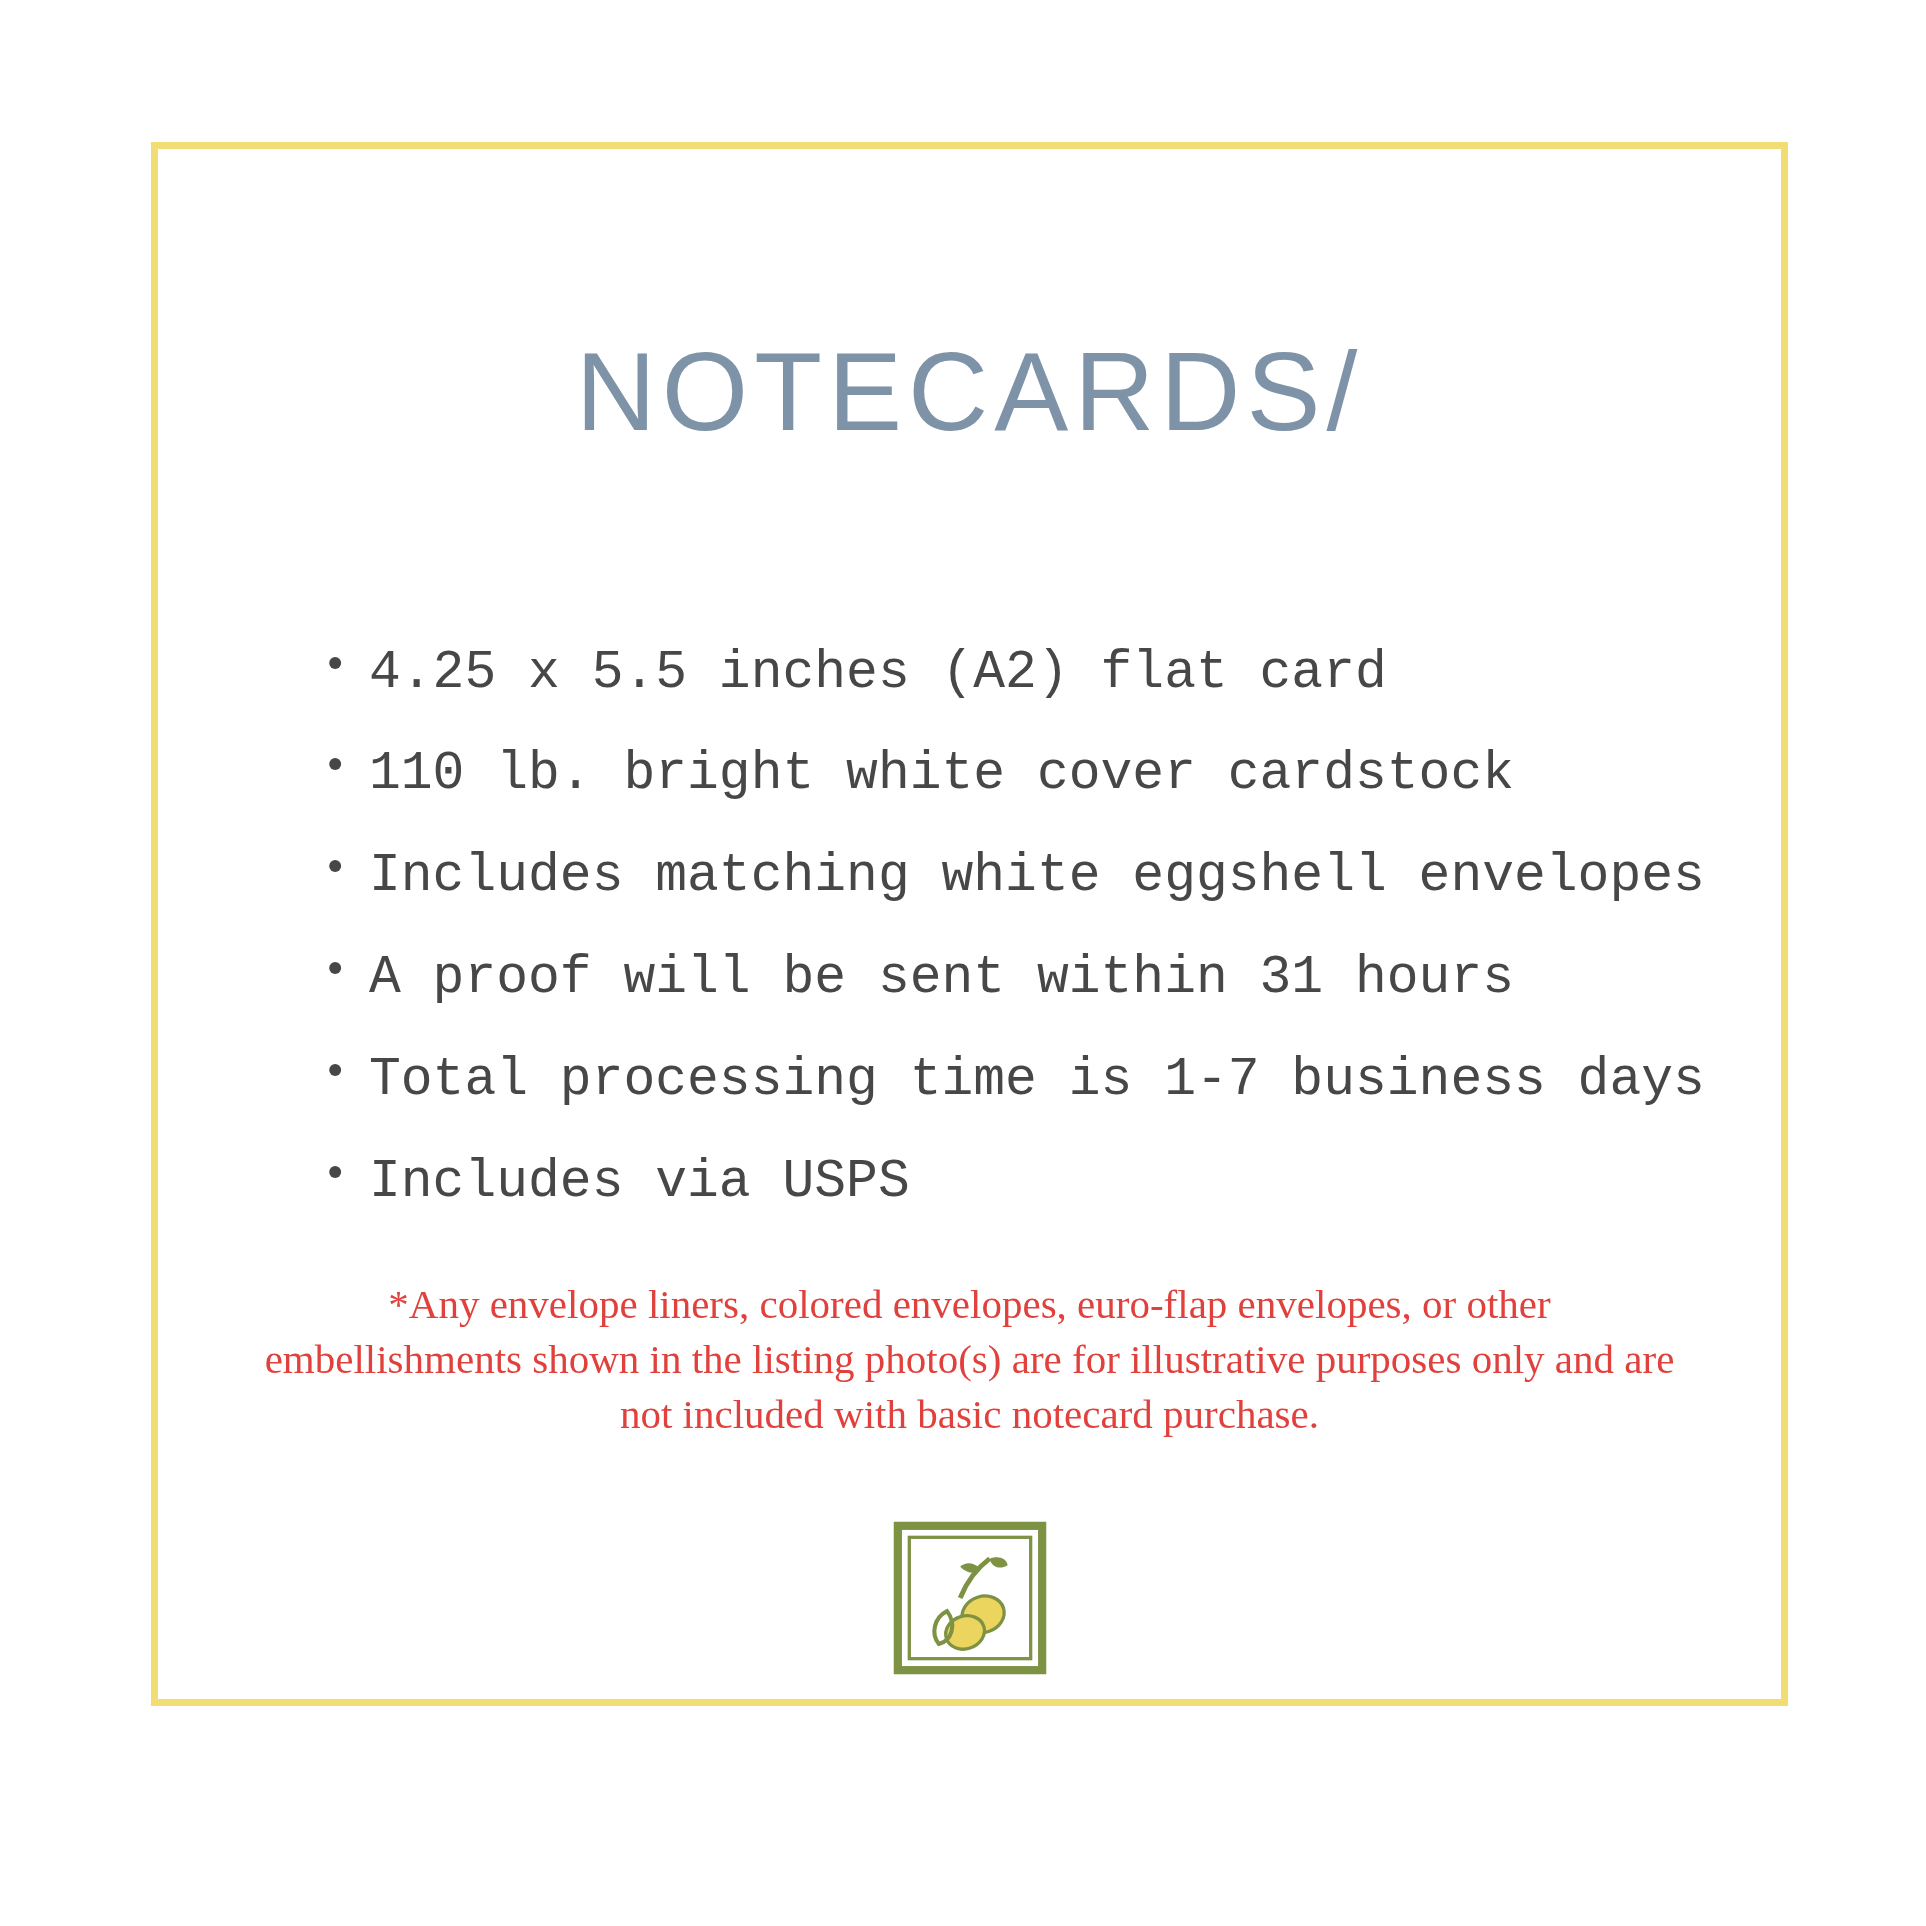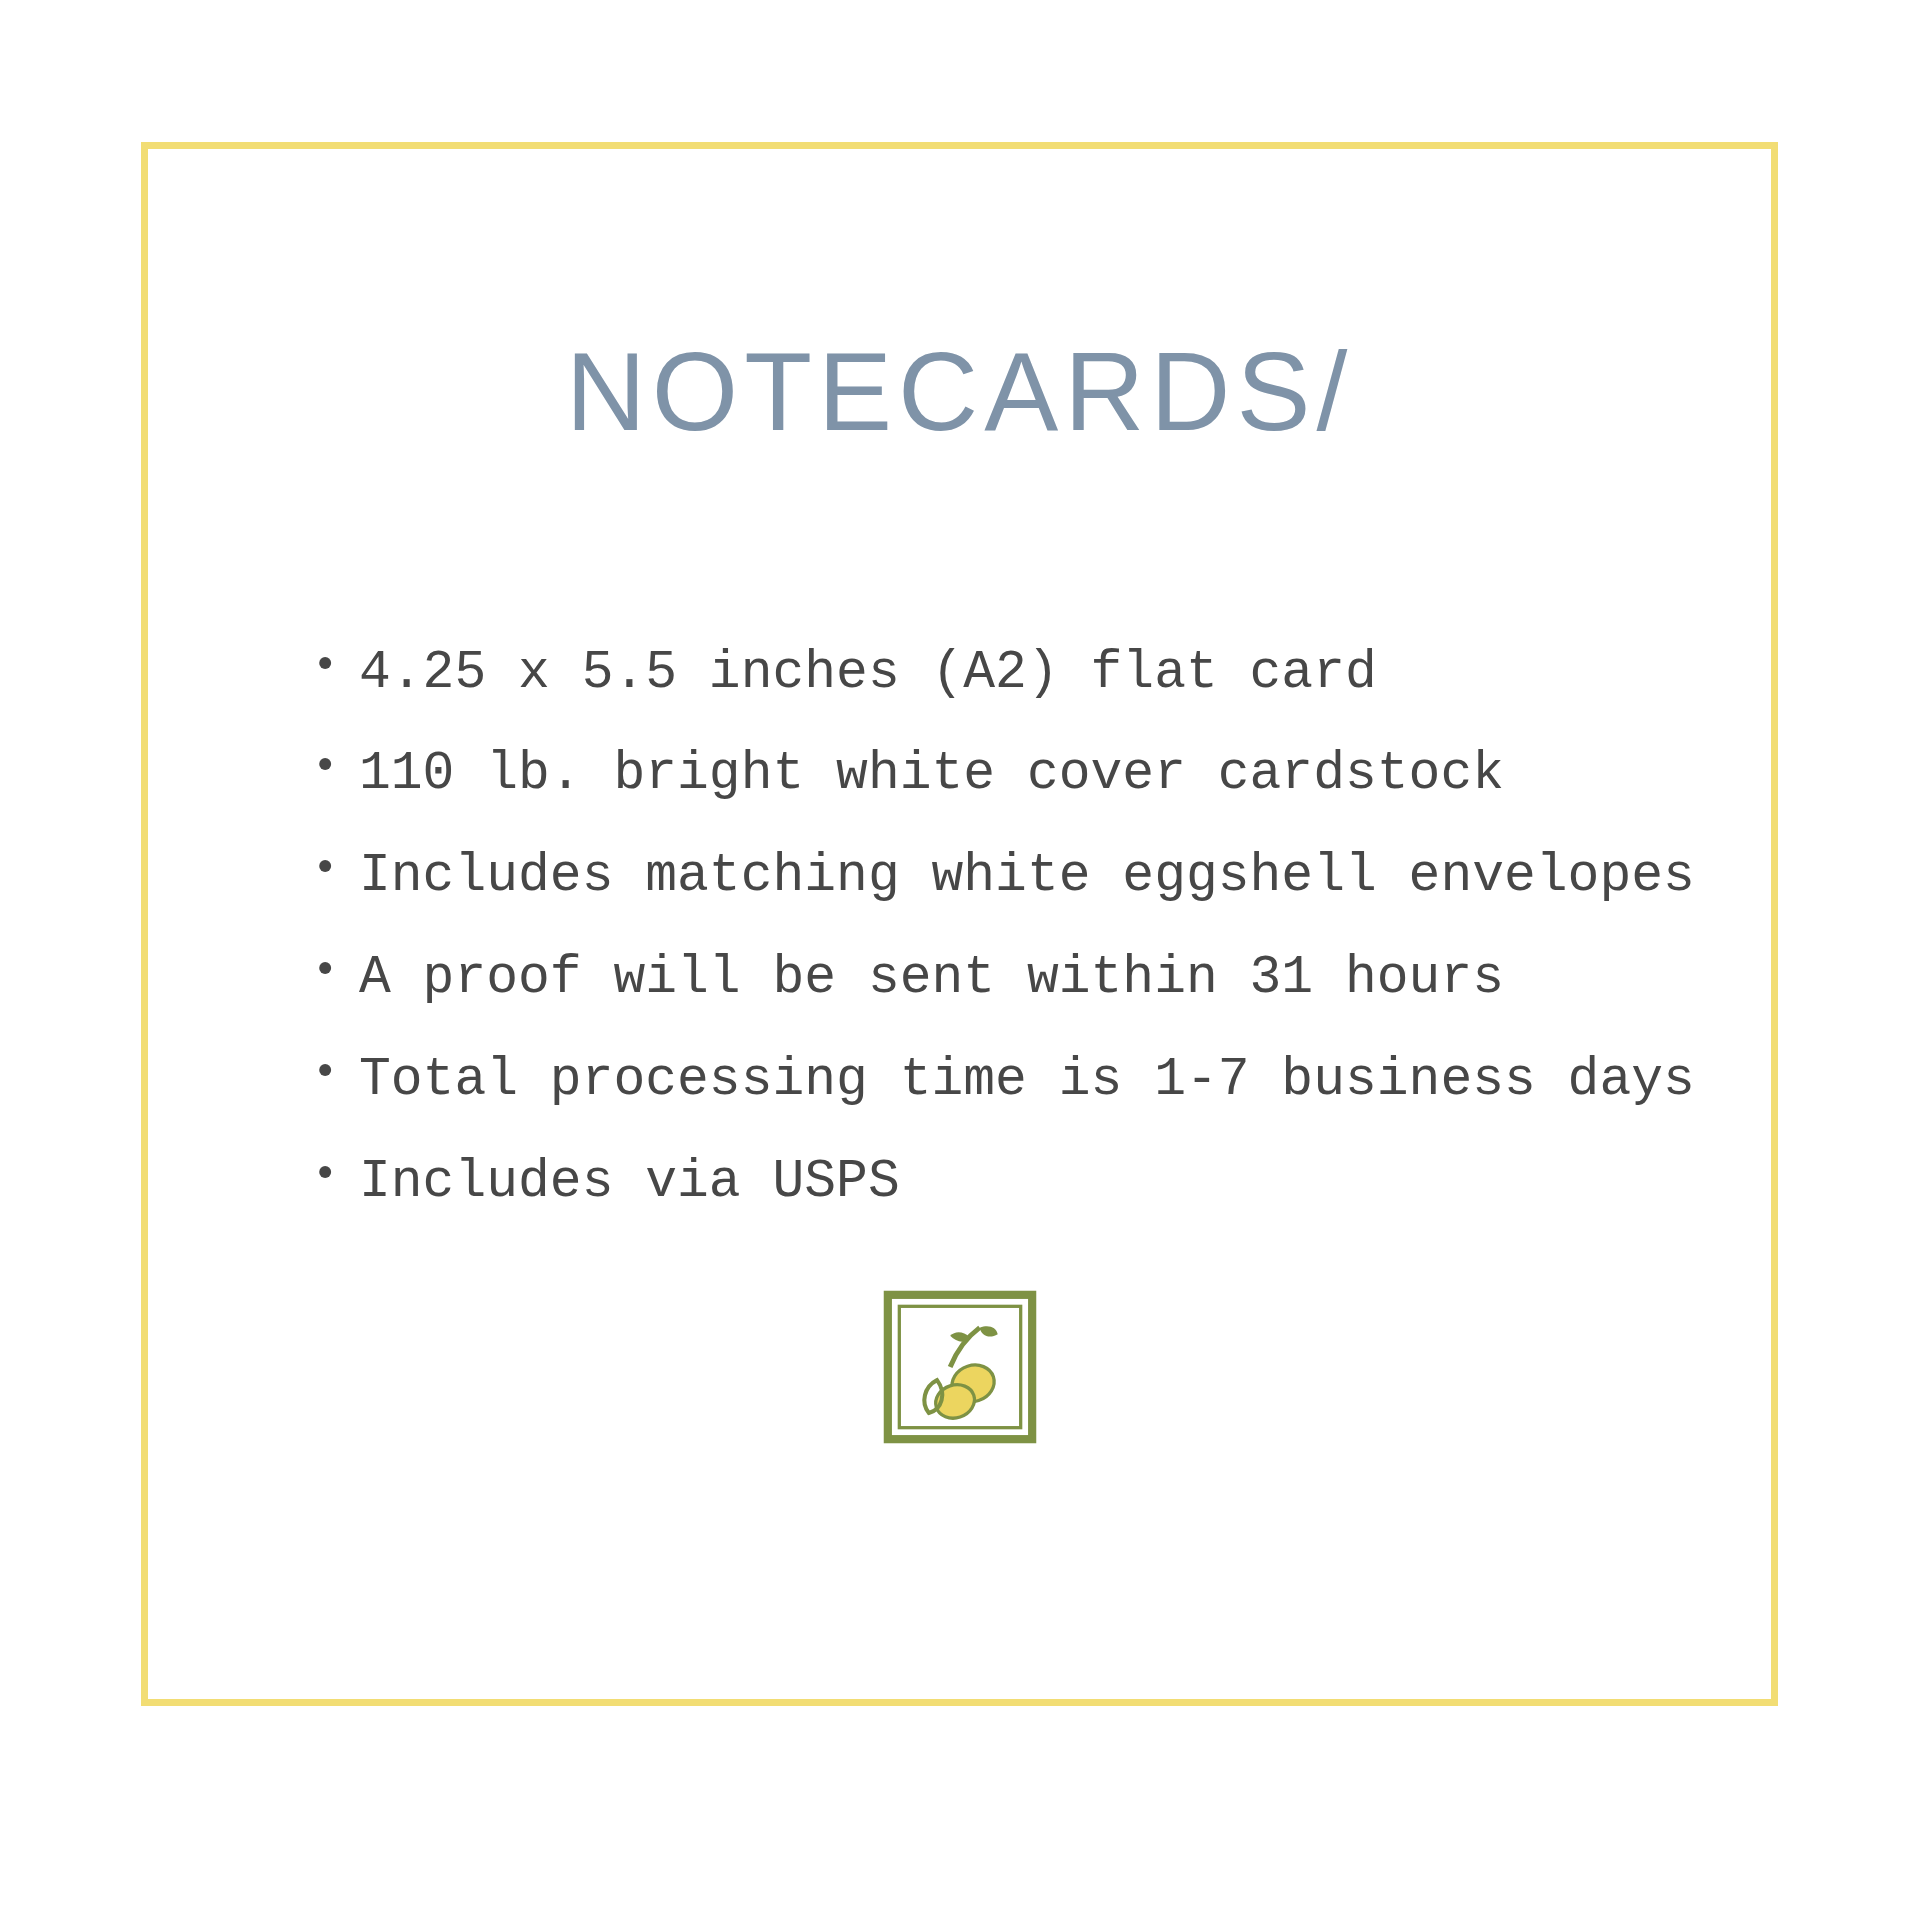--- a/index.html
+++ b/index.html
@@ -15,21 +15,21 @@
   }
   .page {
     position: relative;
     width: 1927px;
     height: 1927px;
     background: #ffffff;
     box-sizing: border-box;
   }
   .card-frame {
     position: absolute;
-    left: 141px;
+    left: 151px;
     top: 142px;
     width: 1637px;
     height: 1564px;
     border: 7px solid #f2dd74;
     background: #ffffff;
     box-sizing: border-box;
   }
   .inner {
     position: absolute;
     left: 0;
@@ -115,20 +115,21 @@
 
       <ul class="bullets">
         <li>4.25 x 5.5 inches (A2) flat card</li>
         <li>110 lb. bright white cover cardstock</li>
         <li>Includes matching white eggshell envelopes</li>
         <li>A proof will be sent within 31 hours</li>
         <li>Total processing time is 1-7 business days</li>
         <li>Includes via USPS</li>
       </ul>
 
+      <p class="disclaimer">*Any envelope liners, colored envelopes, euro-flap envelopes, or other embellishments shown in the listing photo(s) are for illustrative purposes only and are not included with basic notecard purchase.</p>
 
       <div class="logo-wrap">
         <svg class="logo" viewBox="0 0 100 100">
           <rect x="6" y="6" width="88" height="88" fill="none" stroke="#7e9244" stroke-width="5"></rect>
           <rect x="13" y="13" width="74" height="74" fill="none" stroke="#7e9244" stroke-width="2"></rect>
           <path d="M62 26 C54 32 48 40 44 50" fill="none" stroke="#7e9244" stroke-width="3"></path>
           <path d="M62 26 C68 24 72 26 73 30 C68 33 63 31 62 26 Z" fill="#7e9244"></path>
           <path d="M56 32 C52 28 47 28 44 31 C48 35 53 36 56 32 Z" fill="#7e9244"></path>
           <ellipse cx="58" cy="60" rx="13" ry="11" fill="#ecd55f" stroke="#7e9244" stroke-width="2" transform="rotate(-18 58 60)"></ellipse>
           <ellipse cx="47" cy="71" rx="12" ry="10" fill="#ecd55f" stroke="#7e9244" stroke-width="2" transform="rotate(-18 47 71)"></ellipse>

